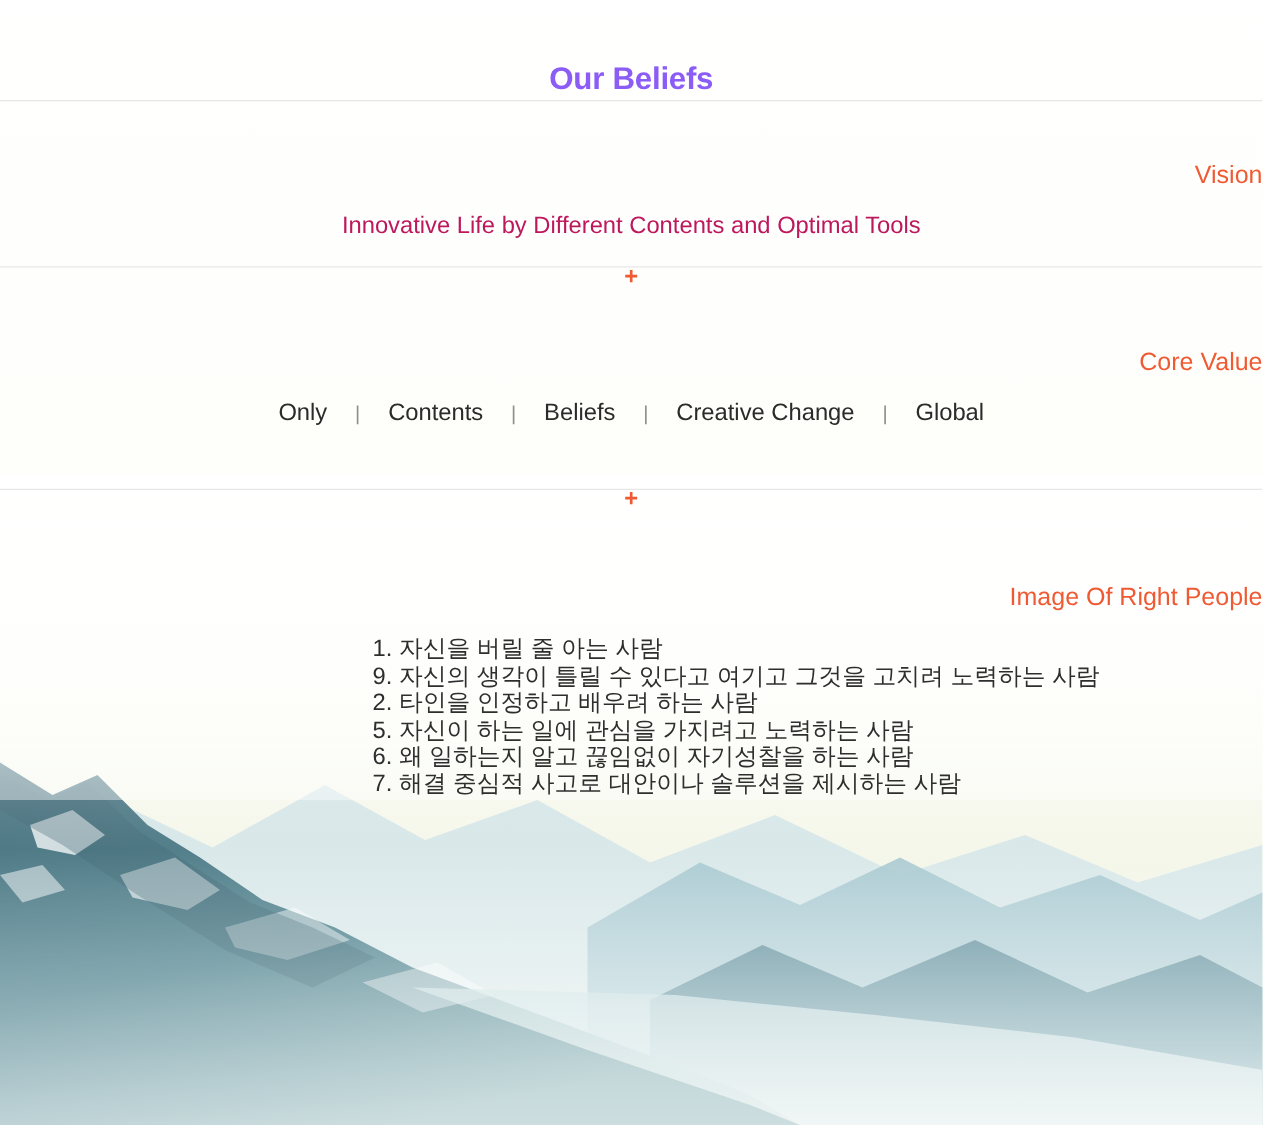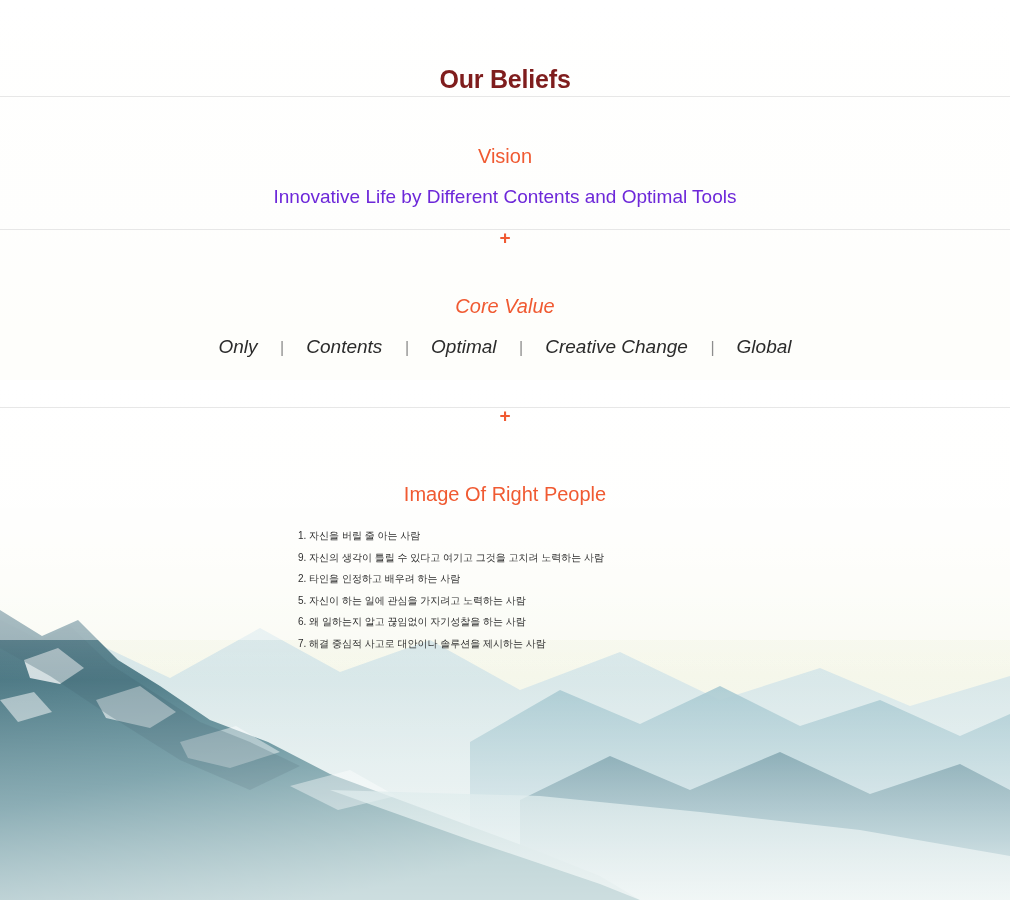--- a/index.html
+++ b/index.html
@@ -30,23 +30,23 @@
   #content {
     position: relative;
     z-index: 2;
     width: 1010px;
   }
 
   .page-title {
     text-align: center;
     font-size: 25px;
     font-weight: bold;
-    color: #7f1d1d;
+    color: #8b5cf6;
     letter-spacing: -0.2px;
-    padding-top: 62px;
+    padding-top: 46px;
     padding-bottom: 0;
     margin: 0;
     line-height: 34px;
   }
 
   .hr {
     height: 1px;
     width: 100%;
     background: #e7e7e7;
     border: 0;
@@ -56,26 +56,27 @@
   .section {
     text-align: center;
   }
 
   .section-heading {
     color: #f05a32;
     font-size: 20px;
     line-height: 26px;
     margin: 0;
     font-weight: normal;
+    text-align: right;
   }
 
   .vision-block { padding-top: 46px; }
   .vision-statement {
     font-size: 19px;
-    color: #6d28d9;
+    color: #be185d;
     line-height: 26px;
     margin-top: 15px;
     font-weight: normal;
   }
 
   .plus-row {
     text-align: center;
     height: 36px;
     line-height: 36px;
     position: relative;
@@ -87,21 +88,21 @@
     display: inline-block;
     line-height: 1;
   }
   .plus-wrap {
     position: relative;
     top: -9px;
     background: transparent;
     padding: 0 6px;
   }
 
-  .core-block { padding-top: 28px; padding-bottom: 26px; font-style: italic; }
+  .core-block { padding-top: 28px; padding-bottom: 26px; }
   .core-values {
     margin-top: 14px;
     font-size: 19px;
     color: #2b2b2b;
     line-height: 28px;
   }
   .core-values .val { padding: 0 6px; text-align: center; }
   .core-values .sep { color: #8d8d8d; padding: 0 11px; font-size: 16px; }
 
   .people-block { padding-top: 38px; }
@@ -109,21 +110,21 @@
     list-style: none;
     margin: 18px 0 0 0;
     padding: 0;
     text-align: left;
     width: 420px;
     margin-left: auto;
     margin-right: auto;
     padding-left: 6px;
   }
   .people-list li {
-    font-size: 10px;
+    font-size: 19px;
     color: #2e2e2e;
     line-height: 21.5px;
     white-space: nowrap;
   }
 </style>
 </head>
 <body>
 
 <svg id="scenery" viewBox="0 0 1010 900" preserveAspectRatio="none" xmlns="http://www.w3.org/2000/svg">
   <defs>
@@ -207,21 +208,21 @@
     <span class="plus-wrap"><span class="plus-sign">+</span></span>
   </div>
 
   <section class="section core-block">
     <h2 class="section-heading">Core Value</h2>
     <p class="core-values">
       <span class="val">Only</span>
       <span class="sep">|</span>
       <span class="val">Contents</span>
       <span class="sep">|</span>
-      <span class="val">Optimal</span>
+      <span class="val">Beliefs</span>
       <span class="sep">|</span>
       <span class="val">Creative Change</span>
       <span class="sep">|</span>
       <span class="val">Global</span>
     </p>
   </section>
 
   <div class="plus-row">
     <div class="hr"></div>
     <span class="plus-wrap"><span class="plus-sign">+</span></span>

